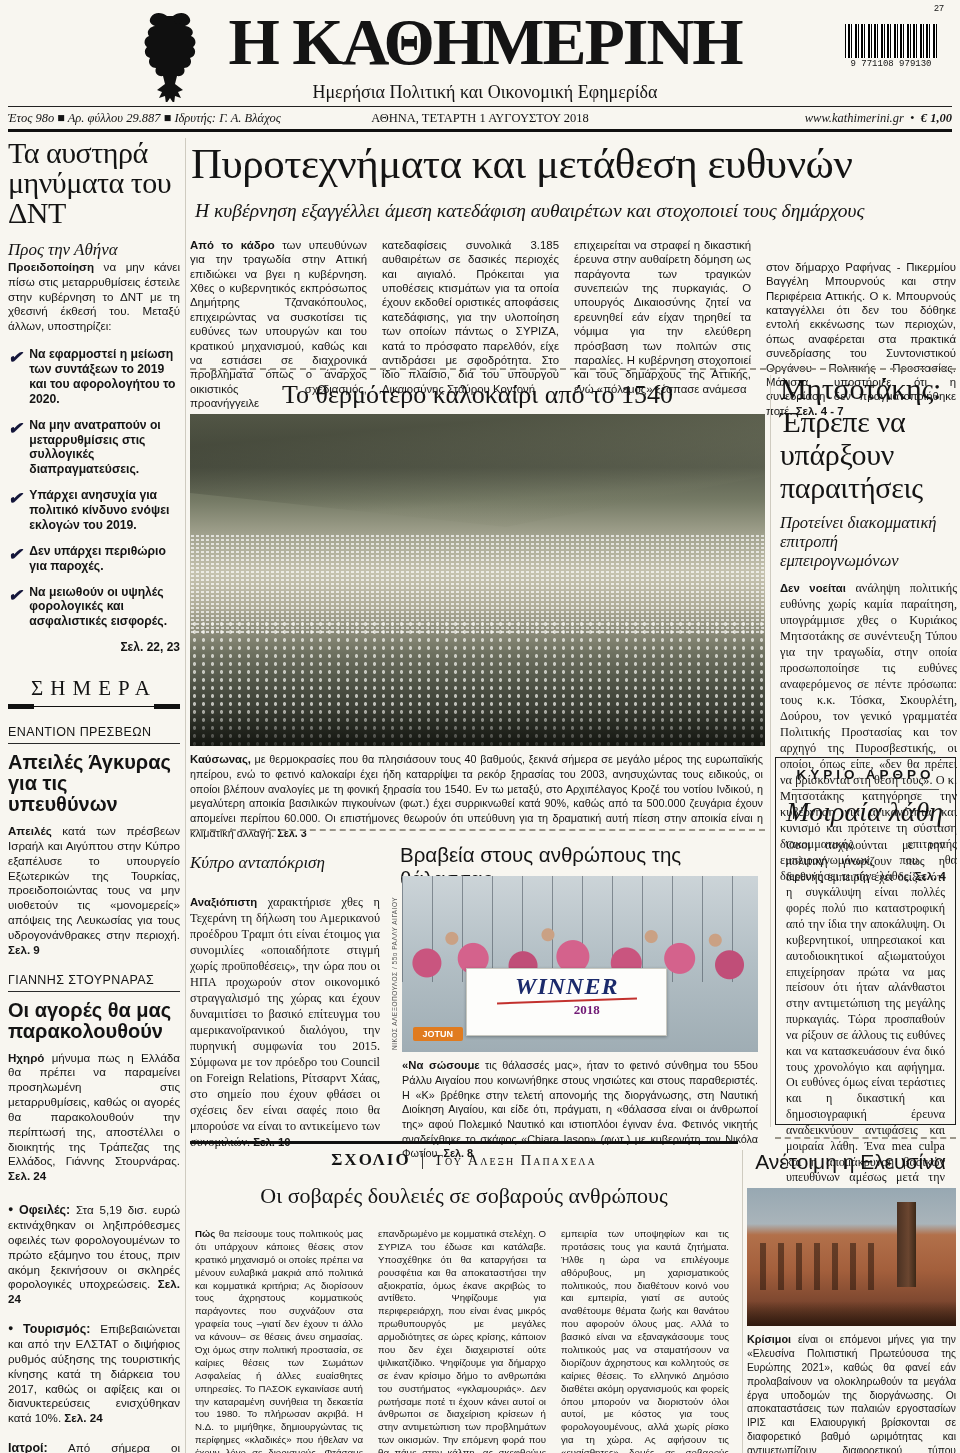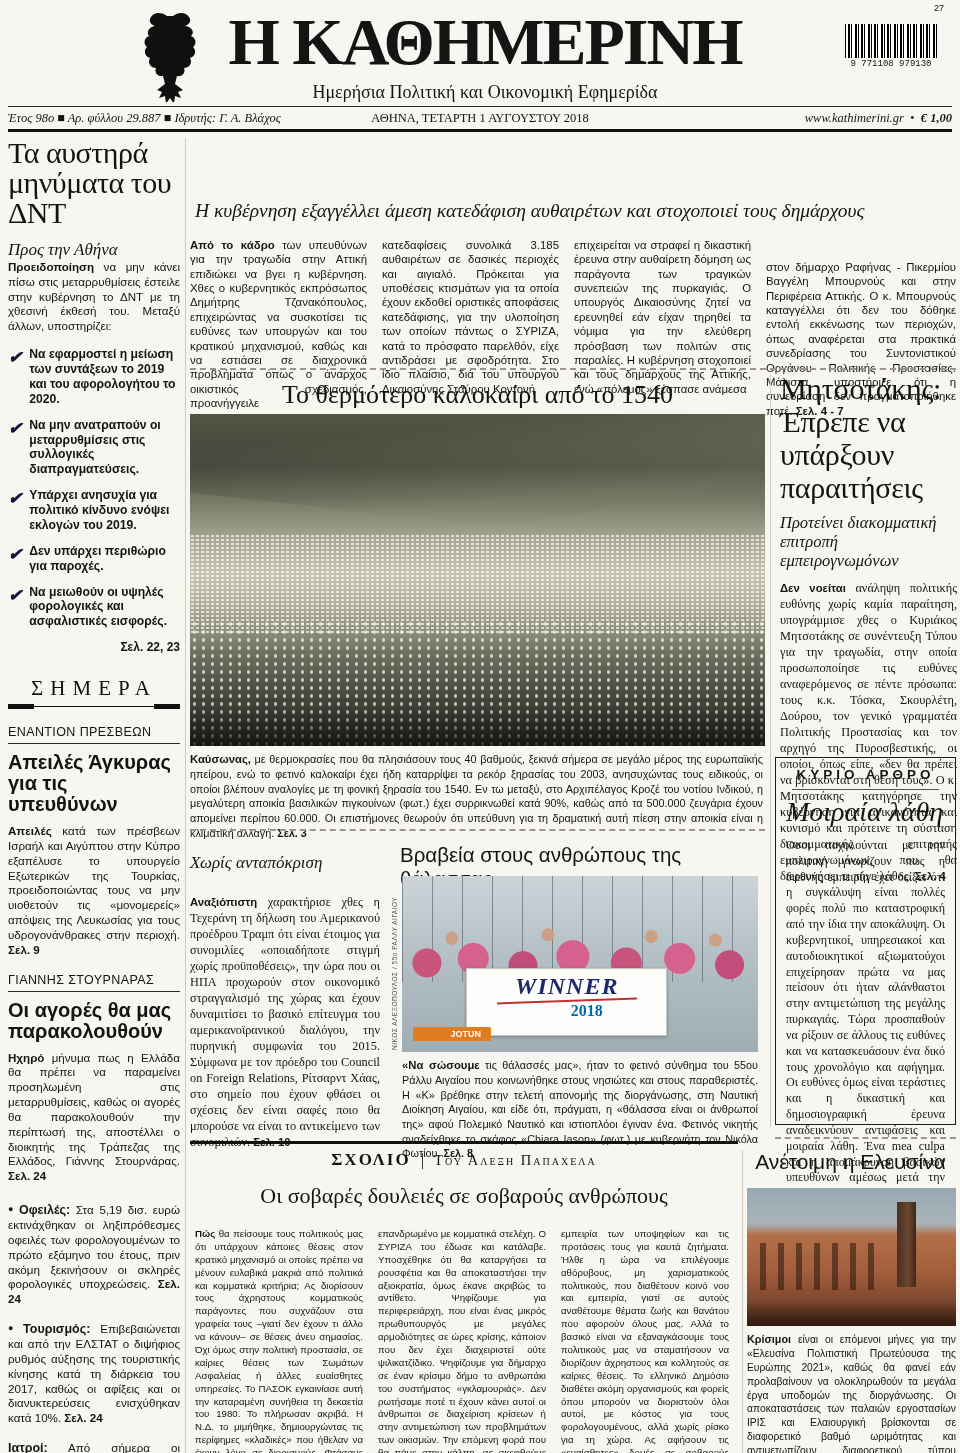--- a/index.html
+++ b/index.html
@@ -122,20 +122,21 @@
     <div style="margin-top:18px;">
       <div class="bullet-item j"><span class="dot">●</span><span class="b" style="font-size:12.5px;">Οφειλές:</span><span> Στα 5,19 δισ. ευρώ εκτινάχθηκαν οι ληξιπρόθεσμες οφειλές των φορολογουμένων το πρώτο εξάμηνο του έτους, πριν ακόμη ξεκινήσουν οι σκληρές φορολογικές υποχρεώσεις. </span><span class="pgref">Σελ. 24</span></div>
       <div class="bullet-item j"><span class="dot">●</span><span class="b" style="font-size:12.5px;">Τουρισμός:</span><span> Επιβεβαιώνεται και από την ΕΛΣΤΑΤ ο διψήφιος ρυθμός αύξησης της τουριστικής κίνησης κατά τη διάρκεια του 2017, καθώς οι αφίξεις και οι διανυκτερεύσεις ενισχύθηκαν κατά 10%. </span><span class="pgref">Σελ. 24</span></div>
       <div class="bullet-item j"><span class="b" style="font-size:12.5px;">Ιατροί:</span><span> Από σήμερα οι συμβάσεις των περίπου 1.700 παθολόγων, γενικών ιατρών και παιδιάτρων που συνεργάζονται με τον ΕΟΠΥΥ δεν ισχύουν, αφού αυτοί αντικαθίστανται από τον οικογενειακό γιατρό. </span></div>
 
     </div>
   </div>
 
   <div class="abs vline" style="left:185px;top:138px;height:1315px;"></div>
 
+  <div class="abs ser big-headline" style="left:191px;top:142px;width:768px;">Πυροτεχνήματα και μετάθεση ευθυνών</div>
   <div class="abs ser i" style="left:195px;top:200px;width:768px;font-size:19.5px;">Η κυβέρνηση εξαγγέλλει άμεση κατεδάφιση αυθαιρέτων και στοχοποιεί τους δημάρχους</div>
 
   <div class="abs san j" style="left:190px;top:238px;width:177px;font-size:11.4px;line-height:1.26;">
     <span class="b">Από το κάδρο</span><span> των υπευθύνων για την τραγωδία στην Αττική επιδιώκει να βγει η κυβέρνηση. Χθες ο κυβερνητικός εκπρόσωπος Δημήτρης Τζανακόπουλος, επιχειρώντας να συσκοτίσει τις ευθύνες των υπουργών και του κρατικού μηχανισμού, καθώς και να εστιάσει σε διαχρονικά προβλήματα όπως ο άναρχος οικιστικός σχεδιασμός, προανήγγειλε</span>
   </div>
   <div class="abs san j" style="left:382px;top:238px;width:177px;font-size:11.4px;line-height:1.26;">κατεδαφίσεις συνολικά 3.185 αυθαιρέτων σε δασικές περιοχές και αιγιαλό. Πρόκειται για υποθέσεις κτισμάτων για τα οποία έχουν εκδοθεί οριστικές αποφάσεις κατεδάφισης, για την υλοποίηση των οποίων πάντως ο ΣΥΡΙΖΑ, κατά το πρόσφατο παρελθόν, είχε αντιδράσει με σφοδρότητα. Στο ίδιο πλαίσιο, διά του υπουργού Δικαιοσύνης Σταύρου Κοντονή</div>
   <div class="abs san j" style="left:574px;top:238px;width:177px;font-size:11.4px;line-height:1.26;">επιχειρείται να στραφεί η δικαστική έρευνα στην αυθαίρετη δόμηση ως παράγοντα των τραγικών συνεπειών της πυρκαγιάς. Ο υπουργός Δικαιοσύνης ζητεί να ερευνηθεί εάν είχαν τηρηθεί τα νόμιμα για την ελεύθερη πρόσβαση των πολιτών στις παραλίες. Η κυβέρνηση στοχοποιεί και τους δημάρχους της Αττικής, ενώ «πόλεμος» ξέσπασε ανάμεσα</div>
   <div class="abs san j" style="left:766px;top:248px;width:190px;font-size:11.4px;line-height:1.26;margin-top:12px;">
     <span>στον δήμαρχο Ραφήνας - Πικερμίου Βαγγέλη Μπουρνούς και στην Περιφέρεια Αττικής. Ο κ. Μπουρνούς καταγγέλλει ότι δεν του δόθηκε εντολή εκκένωσης των περιοχών, όπως αναφέρεται στα πρακτικά συνεδρίασης του Συντονιστικού Οργάνου Πολιτικής Προστασίας. Μάλιστα, υποστήριξε ότι η συνεδρίαση δεν πραγματοποιήθηκε ποτέ. </span><span class="pgref">Σελ. 4 - 7</span>
   </div>
@@ -168,21 +169,21 @@
 
   <div class="abs" style="left:775px;top:757px;width:181px;height:368px;border:1.5px solid #1d1d1d;box-sizing:border-box;padding:9px 10px;">
     <div class="san ctr b" style="font-size:13.5px;letter-spacing:4px;">ΚΥΡΙΟ ΑΡΘΡΟ</div>
     <div style="border-top:1px solid #555;margin:7px 6px 6px;"></div>
     <div class="ser i" style="font-size:28px;margin:2px 0 10px;">Μοιραία λάθη</div>
     <div class="ser j" style="font-size:12.1px;line-height:1.31;">Όσοι ασχολούνται με την πολιτική γνωρίζουν πως η διεθνής εμπειρία έχει δείξει ότι η συγκάλυψη είναι πολλές φορές πολύ πιο καταστροφική από την ίδια την αποκάλυψη. Οι κυβερνητικοί, υπηρεσιακοί και αυτοδιοικητικοί αξιωματούχοι επιχείρησαν πρώτα να μας πείσουν ότι ήταν αλάνθαστοι στην αντιμετώπιση της μεγάλης πυρκαγιάς. Τώρα προσπαθούν να ρίξουν σε άλλους τις ευθύνες και να κατασκευάσουν ένα δικό τους χρονολόγιο και αφήγημα. Οι ευθύνες όμως είναι τεράστιες και η δικαστική και δημοσιογραφική έρευνα αναδεικνύουν αντιφάσεις και μοιραία λάθη. Ένα mea culpa και η απομάκρυνση βασικών υπευθύνων αμέσως μετά την τραγωδία θα είχαν λειτουργήσει ως κάθαρση. Επικράτησαν, όμως, οι απόψεις εκείνων που εμμένουν πάντα στο ότι η καλύτερη άμυνα είναι η επίθεση εναντίον όλων. Με εμφανή αποτελέσματα.</div>
   </div>
   <div class="abs dashed" style="left:775px;top:1137px;width:181px;"></div>
 
   <div class="abs" style="left:190px;top:845px;width:190px;">
-    <div class="ser i" style="font-size:17px;margin-top:8px;">Χωρίς ανταπόκριση</div>
+    <div class="ser i" style="font-size:17px;margin-top:8px;">Κύπρο ανταπόκριση</div>
     <div class="ser j body-ser" style="margin-top:22px;">
       <span class="b san" style="font-size:11.3px;">Αναξιόπιστη</span><span> χαρακτήρισε χθες η Τεχεράνη τη δήλωση του Αμερικανού προέδρου Τραμπ ότι είναι έτοιμος για συνομιλίες «οποιαδήποτε στιγμή χωρίς προϋποθέσεις», την ώρα που οι ΗΠΑ προχωρούν στον οικονομικό στραγγαλισμό της χώρας και έχουν δυναμιτίσει το βασικό επίτευγμα του αμερικανοϊρανικού διαλόγου, την πυρηνική συμφωνία του 2015. Σύμφωνα με τον πρόεδρο του Council on Foreign Relations, Ρίτσαρντ Χάας, στο σημείο που έχουν φθάσει οι σχέσεις δεν είναι σαφές ποιο θα μπορούσε να είναι το αντικείμενο των συνομιλιών. </span><span class="pgref" style="font-size:11.3px;">Σελ. 10</span>
     </div>
   </div>
 
   <div class="abs san" style="left:400px;top:843px;width:360px;font-size:20.5px;">Βραβεία στους ανθρώπους της θάλασσας</div>
 
   <div class="abs san" style="left:391px;top:880px;width:12px;height:170px;font-size:6.5px;color:#555;writing-mode:vertical-rl;transform:rotate(180deg);letter-spacing:.5px;">ΝΙΚΟΣ ΑΛΕΞΟΠΟΥΛΟΣ / 55ο ΡΑΛΛΥ ΑΙΓΑΙΟΥ</div>
 
   <div class="photo" style="left:402px;top:876px;width:356px;height:176px;background:linear-gradient(180deg,#ccd4d8 0%,#b4c0c6 45%,#9fadb4 100%);">
@@ -195,23 +196,23 @@
       radial-gradient(circle at 63% 45%, #c9557f 0 15px, transparent 16px),
       radial-gradient(circle at 78% 40%, #d4628c 0 15px, transparent 16px),
       radial-gradient(circle at 92% 47%, #c04e78 0 14px, transparent 15px),
       radial-gradient(circle at 14% 18%, #caa184 0 6px, transparent 7px),
       radial-gradient(circle at 41% 14%, #caa184 0 6px, transparent 7px),
       radial-gradient(circle at 70% 16%, #caa184 0 6px, transparent 7px),
       radial-gradient(circle at 88% 20%, #caa184 0 6px, transparent 7px);"></div>
     <div class="abs ctr" style="left:18%;top:52%;width:56%;height:38%;background:#fdfdfb;border:1px solid #c8c8c0;box-shadow:0 1px 3px rgba(0,0,0,.3);">
       <div class="ser b i" style="font-size:24px;color:#1b2a6b;margin-top:4px;letter-spacing:1px;">WINNER</div>
       <div style="width:70%;height:2px;background:#c2312e;margin:0 auto;transform:rotate(-2deg);"></div>
-      <div class="ser b" style="font-size:16px;color:#0369a1;margin-left:40px;">2018</div>
-    </div>
-    <div class="abs ctr" style="left:3%;bottom:6%;width:50px;height:14px;background:#e07b1f;border-radius:2px;color:#fff;font-family:'Liberation Sans',sans-serif;font-weight:bold;font-size:9px;line-height:14px;padding-left:28px;">JOTUN</div>
+      <div class="ser b" style="font-size:13px;color:#701a75;margin-left:40px;">2018</div>
+    </div>
+    <div class="abs ctr" style="left:3%;bottom:6%;width:50px;height:14px;background:#e07b1f;border-radius:2px;color:#fff;font-family:'Liberation Sans',sans-serif;font-weight:bold;font-size:9px;line-height:14px;">JOTUN</div>
   </div>
 
   <div class="abs caption j" style="left:402px;top:1058px;width:356px;">
     <span class="b" style="font-size:11.3px;">«Να σώσουμε</span><span> τις θάλασσές μας», ήταν το φετινό σύνθημα του 55ου Ράλλυ Αιγαίου που κοινωνήθηκε στους νησιώτες και στους παραθεριστές. Η «Κ» βρέθηκε στην τελετή απονομής της διοργάνωσης, στη Ναυτική Διοίκηση Αιγαίου, και είδε ότι, πράγματι, η «θάλασσα είναι οι άνθρωποί της» αφού Πολεμικό Ναυτικό και ιστιοπλόοι έγιναν ένα. Φετινός νικητής αναδείχθηκε το σκάφος «Chiara Iason» (φωτ.) με κυβερνήτη τον Νικόλα Φωτίου. </span><span class="pgref">Σελ. 8</span>
   </div>
 
   <div class="abs" style="left:190px;top:1141px;width:548px;border-top:3px solid #111;"></div>
   <div class="abs ctr" style="left:190px;top:1150px;width:548px;">
     <span class="ser b" style="font-size:17px;letter-spacing:2px;">ΣΧΟΛΙΟ</span>
     <span class="ser" style="font-size:17px;margin:0 6px;">|</span>

